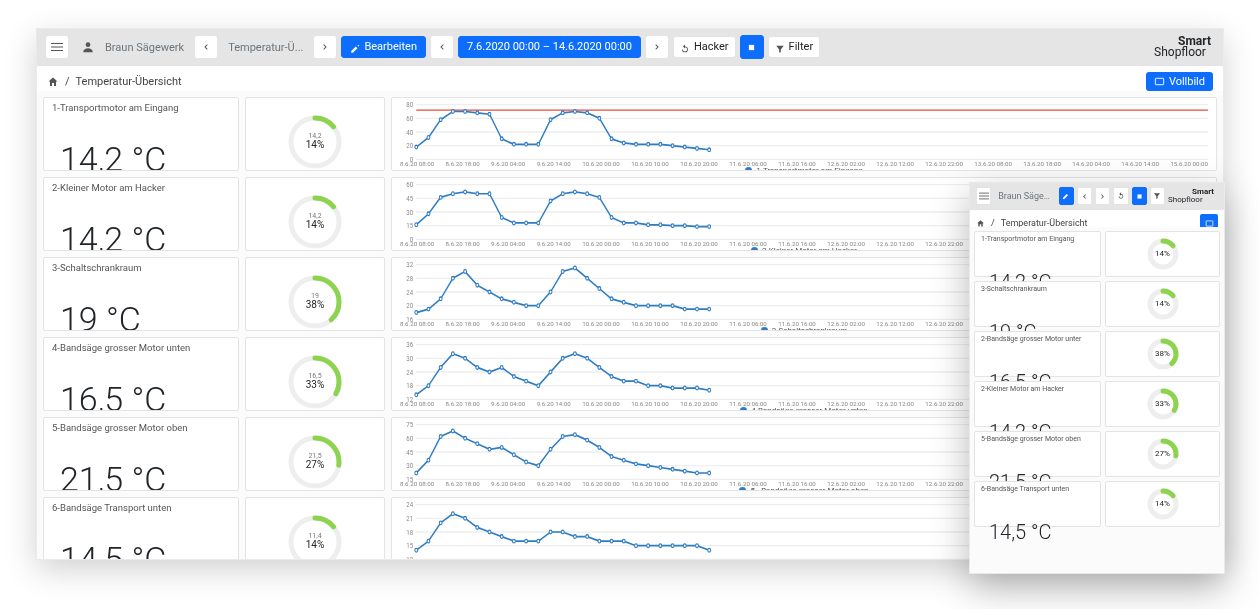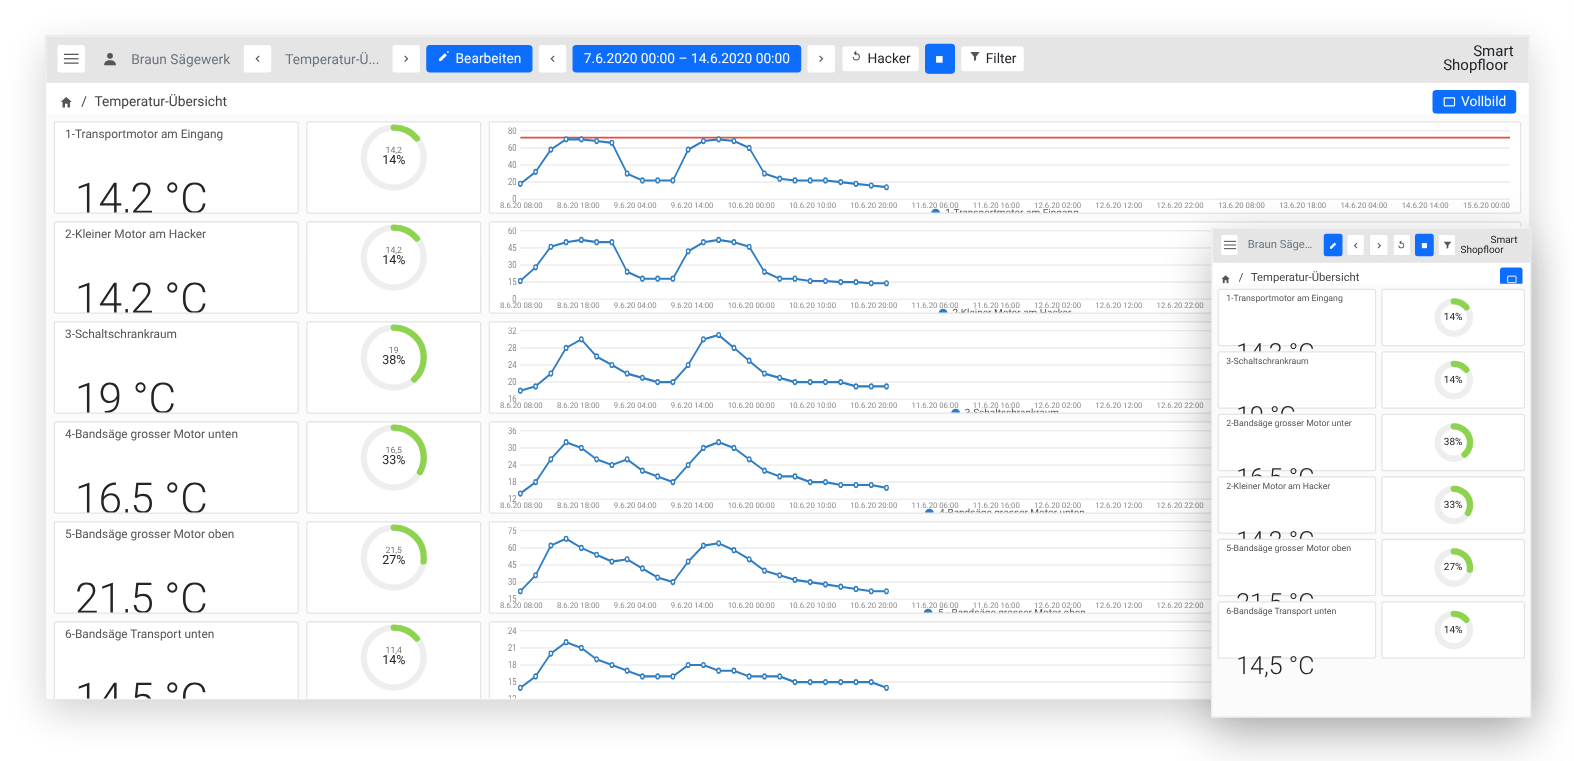--- a/index.html
+++ b/index.html
@@ -57,21 +57,21 @@
   .topbar {
     display: flex;
     align-items: center;
     gap: 4px;
     padding: 6px 8px;
     border-bottom: 1px solid var(--border);
     background: #e5e5e5;
   }
   .btn {
     display: inline-flex;
-    align-items: flex-start;
+    align-items: flex-end;
     gap: 4px;
     padding: 3px 8px;
     border: 1px solid var(--border);
     background: #fff;
     border-radius: 3px;
     font-size: 11px;
     color: var(--text);
     line-height: 1.2;
     cursor: pointer;
   }
@@ -101,21 +101,21 @@
     overflow: hidden;
     text-overflow: ellipsis;
   }
   .brand {
     margin-left: auto;
     font-size: 12px;
     line-height: 0.95;
     text-align: left;
     padding-right: 4px;
   }
-  .brand .l1 { font-weight: 400; margin-left: 24px; }
+  .brand .l1 { font-weight: 700; margin-left: 24px; }
   .brand .l2 { font-weight: 400; }
   .breadcrumb-row {
     display:flex;
     align-items:center;
     justify-content: space-between;
     padding: 6px 10px;
     border-bottom: 1px solid var(--border);
     font-size: 11px;
     color: #444;
   }
@@ -135,21 +135,21 @@
     height: 74px;
   }
   .card {
     background: var(--card);
     border: 1px solid var(--border);
     border-radius: 2px;
     position:relative;
     overflow:hidden;
   }
   .c-temp { width: 196px; display:flex; flex-direction:column; padding: 4px 8px 2px 8px;}
-  .c-gauge { width: 140px; display:flex; align-items:flex-start; justify-content:center; }
+  .c-gauge { width: 140px; display:flex; align-items:flex-end; justify-content:center; }
   .c-chart { flex:1; padding: 4px 6px 2px 6px; }
   .sensor-name { font-size: 9.5px; color:#555; }
   .big-temp { font-size: 34px; font-weight: 300; line-height:1.1; padding-left:8px;margin-top:28px; }
   
   .gauge {
     width: 58px; height:58px;
     position:relative;
   }
   .gauge svg { transform: rotate(-90deg); }
   .gauge .track { stroke:#eee; }

